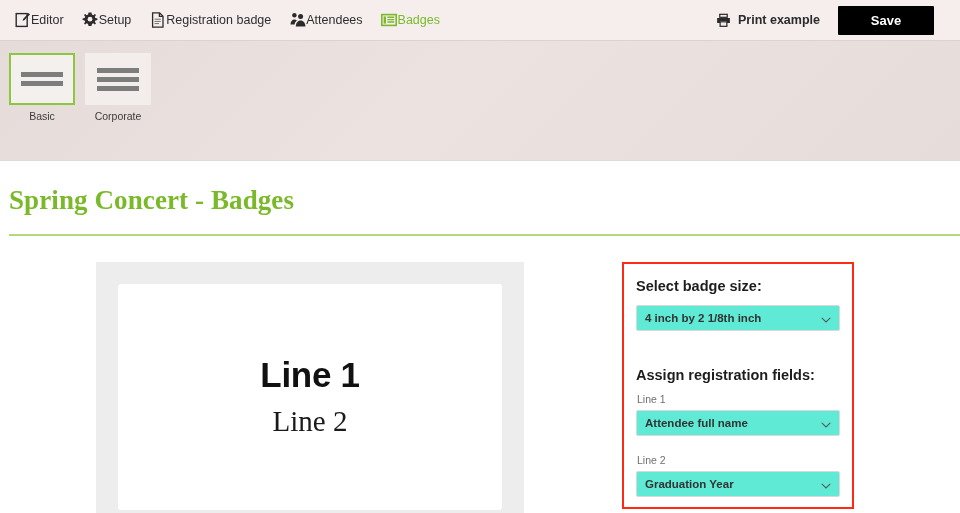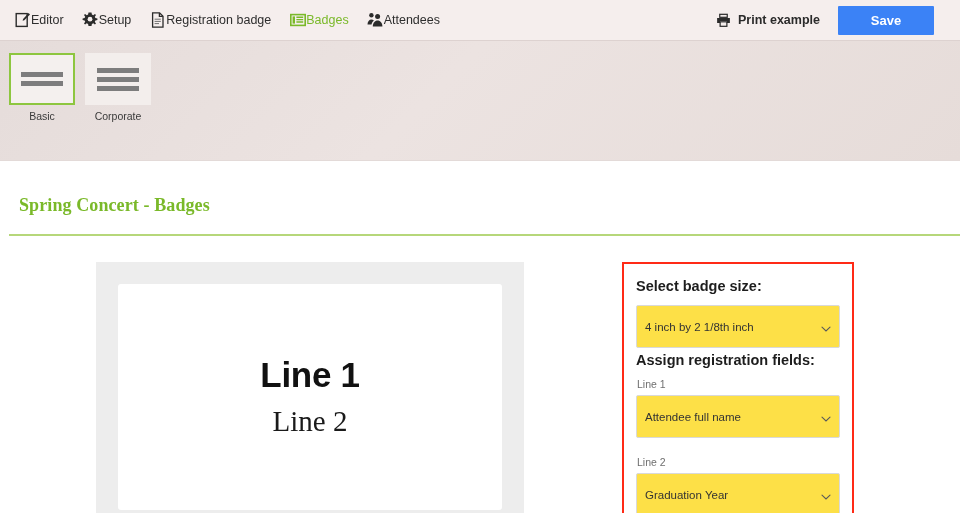--- a/index.html
+++ b/index.html
@@ -67,21 +67,21 @@
     display: flex;
     align-items: center;
     gap: 6px;
     cursor: pointer;
     font-size: 12.5px;
     font-weight: bold;
     color: #2b2b2b;
     padding: 4px 6px;
   }
   .save-btn {
-    background: #3b82f6;
+    background: #000000;
     color: #ffffff;
     border: none;
     font-family: "Liberation Sans", sans-serif;
     font-size: 13px;
     font-weight: bold;
     padding: 7px 0;
     width: 96px;
     text-align: center;
     cursor: pointer;
     border-radius: 1px;
@@ -136,24 +136,24 @@
     color: #3a3a3a;
     margin-top: 5px;
   }
 
   
   .title-wrap {
     padding: 24px 0 0 9px;
   }
   .page-title {
     font-family: "Liberation Serif", serif;
-    font-size: 18px;
+    font-size: 27px;
     font-weight: bold;
     color: #7ab929;
-    margin: 10px;
+    margin: 0;
     letter-spacing: 0.1px;
   }
   .title-rule {
     height: 2px;
     background: #b6d77a;
     margin-top: 18px;
   }
 
   
   .content {
@@ -208,38 +208,39 @@
     border: 2px solid #ff2a16;
     padding: 12px 14px 10px 12px;
     background: #ffffff;
   }
   .panel-heading {
     font-size: 14.5px;
     font-weight: bold;
     color: #1d1d1d;
     margin: 2px 0 11px 0;
   }
-  .panel-heading.second { margin-top: 4px; margin-bottom: 10px; }
+  .panel-heading.second { margin-top: 36px; margin-bottom: 10px; }
   .field-label {
     font-size: 10.5px;
     color: #6f6f6f;
     margin: 0 0 5px 1px;
   }
   .field-block + .field-block { margin-top: 18px; }
   .select {
     position: relative;
     width: 204px;
-    height: 43px;
+    height: 26px;
     border: 1px solid #d9d9d9;
     border-radius: 2px;
-    background: #fde047;
+    background: #5eead4;
     display: flex;
     align-items: center;
     padding: 0 24px 0 8px;
     cursor: pointer;
+    font-weight: bold;
   }
   .select .sel-value {
     font-size: 11.5px;
     color: #333333;
     white-space: nowrap;
     overflow: hidden;
     text-overflow: ellipsis;
   }
   .select .chev {
     position: absolute;
@@ -282,41 +283,41 @@
       <span class="ico">
         <svg viewBox="0 0 16 16" width="16" height="16">
           <path d="M2.6 0.8 H9.6 L13 4.2 V15.2 H2.6 Z" fill="none" stroke="#2b2b2b" stroke-width="1.3"></path>
           <path d="M9.4 1 V4.4 H12.9" fill="none" stroke="#2b2b2b" stroke-width="1.3"></path>
           <path d="M4.6 7.2 H10.8 M4.6 9.4 H10.8 M4.6 11.6 H9" stroke="#6f6f6f" stroke-width="1"></path>
         </svg>
       </span>
       <span class="nav-label">Registration badge</span>
     </div>
 
-    <div class="nav-item active">
-      <span class="ico">
-        <svg viewBox="0 0 16 16" width="16" height="16">
-          <rect x="0.8" y="2.6" width="14.4" height="10.8" fill="none" stroke="#7ab929" stroke-width="1.6"></rect>
-          <rect x="2.6" y="4.4" width="2.4" height="7.2" fill="#7ab929"></rect>
-          <path d="M6.4 5.2 H13.2 M6.4 7.6 H13.2 M6.4 10 H13.2" stroke="#7ab929" stroke-width="1.4"></path>
-        </svg>
-      </span>
-      <span class="nav-label">Badges</span>
-    </div>
-
     <div class="nav-item">
       <span class="ico">
         <svg viewBox="0 0 16 16" width="16" height="16">
           <circle cx="10.6" cy="4.4" r="2.5" fill="#2b2b2b"></circle>
           <path d="M5.8 14.4 C5.8 10.8 7.9 8.4 10.6 8.4 C13.3 8.4 15.4 10.8 15.4 14.4z" fill="#2b2b2b"></path>
           <circle cx="4.4" cy="3.3" r="2.2" fill="#2b2b2b"></circle>
           <path d="M0.5 12.6 C0.5 9.4 2.2 7.4 4.4 7.4 C5.4 7.4 6.2 7.8 6.9 8.4 C5.4 9.8 4.6 11.2 4.5 12.6z" fill="#2b2b2b"></path>
         </svg>
       </span>
       <span class="nav-label">Attendees</span>
+    </div>
+
+    <div class="nav-item active">
+      <span class="ico">
+        <svg viewBox="0 0 16 16" width="16" height="16">
+          <rect x="0.8" y="2.6" width="14.4" height="10.8" fill="none" stroke="#7ab929" stroke-width="1.6"></rect>
+          <rect x="2.6" y="4.4" width="2.4" height="7.2" fill="#7ab929"></rect>
+          <path d="M6.4 5.2 H13.2 M6.4 7.6 H13.2 M6.4 10 H13.2" stroke="#7ab929" stroke-width="1.4"></path>
+        </svg>
+      </span>
+      <span class="nav-label">Badges</span>
     </div>
 
   </div>
 
   <div class="toolbar-right">
     <div class="print-btn">
       <span class="ico">
         <svg viewBox="0 0 16 16" width="15" height="15">
           <rect x="4" y="1.4" width="8" height="3.2" fill="none" stroke="#2b2b2b" stroke-width="1.3"></rect>
           <path d="M1.2 5.2 H14.8 V10.6 H11.6 V8.4 H4.4 V10.6 H1.2 Z" fill="#2b2b2b"></path>

